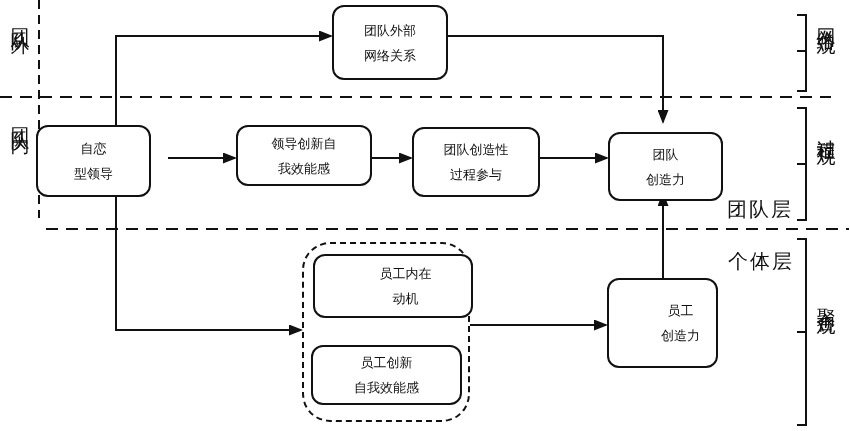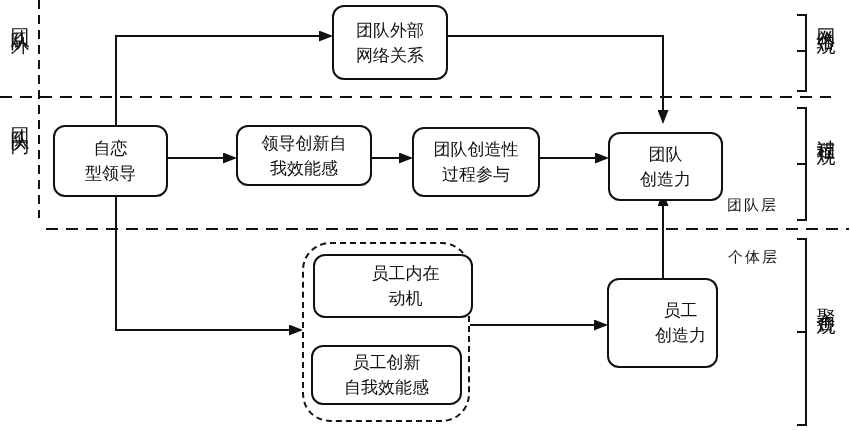--- a/index.html
+++ b/index.html
@@ -17,21 +17,21 @@
   .node {
     position: absolute;
     border: 2px solid #111;
     border-radius: 12px;
     background: #fff;
     display: flex;
     flex-direction: column;
     align-items: center;
     justify-content: center;
     text-align: center;
-    font-size: 17px;
+    font-size: 13px;
     line-height: 25px;
     white-space: nowrap;
     box-sizing: border-box;
   }
   .cluster {
     position: absolute;
     border: 2px dashed #111;
     border-radius: 28px;
     background: transparent;
     box-sizing: border-box;
@@ -39,28 +39,28 @@
   .vlabel {
     position: absolute;
     writing-mode: vertical-rl;
     text-orientation: upright;
     font-size: 19px;
     letter-spacing: 4px;
     white-space: nowrap;
   }
   .hlabel {
     position: absolute;
-    font-size: 15px;
+    font-size: 20px;
     letter-spacing: 2px;
     white-space: nowrap;
   }
 
   
   #box-external-network   { left: 332px; top: 5px;   width: 116px; height: 75px; }
-  #box-narcissistic       { left: 53px;  top: 125px; width: 115px; height: 72px; }
+  #box-narcissistic       { left: 36px;  top: 125px; width: 115px; height: 72px; }
   #box-leader-efficacy    { left: 236px; top: 125px; width: 136px; height: 61px; }
   #box-team-process       { left: 412px; top: 127px; width: 128px; height: 70px; }
   #box-team-creativity    { left: 608px; top: 123px; width: 115px; height: 69px; margin-top: 9px; }
   #cluster-individual     { left: 302px; top: 242px; width: 168px; height: 180px; }
   #box-intrinsic          { left: 313px; top: 254px; width: 160px; height: 64px; padding-left: 25px; }
   #box-employee-efficacy  { left: 311px; top: 345px; width: 151px; height: 60px; }
   #box-employee-creativity{ left: 607px; top: 278px; width: 111px; height: 90px; padding-left: 36px; }
 
   #label-outside-team     { left: 7px;   top: 13px;  }
   #label-inside-team      { left: 7px;   top: 112px; }

